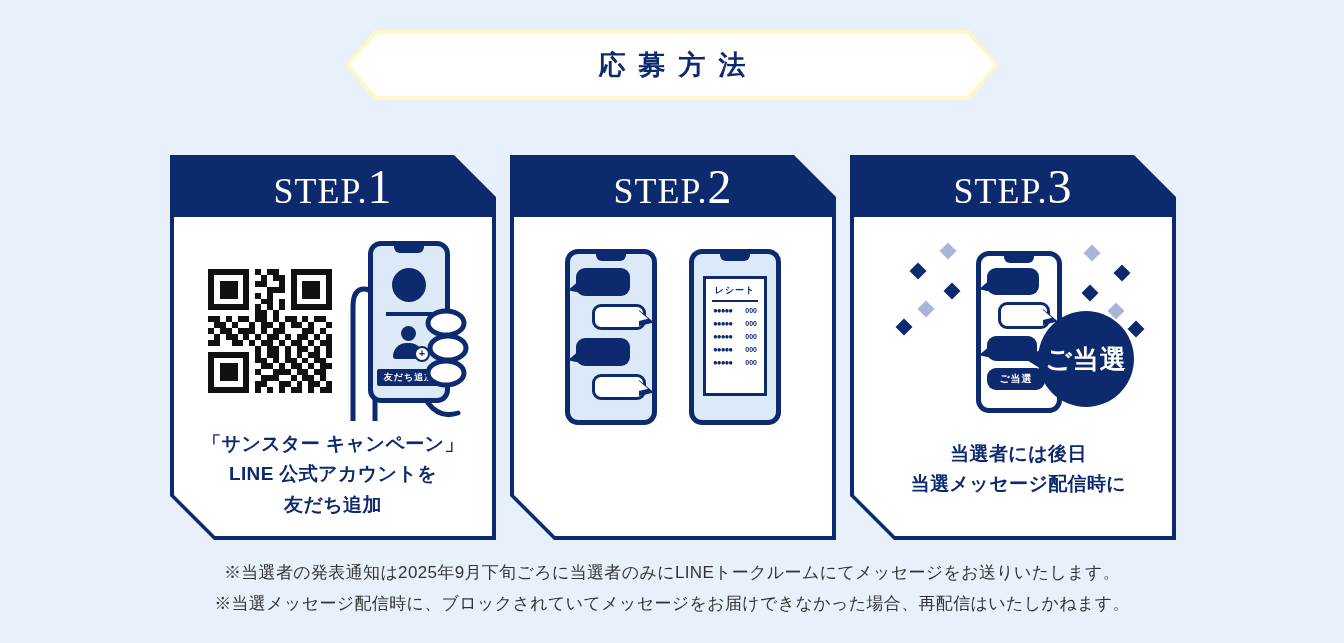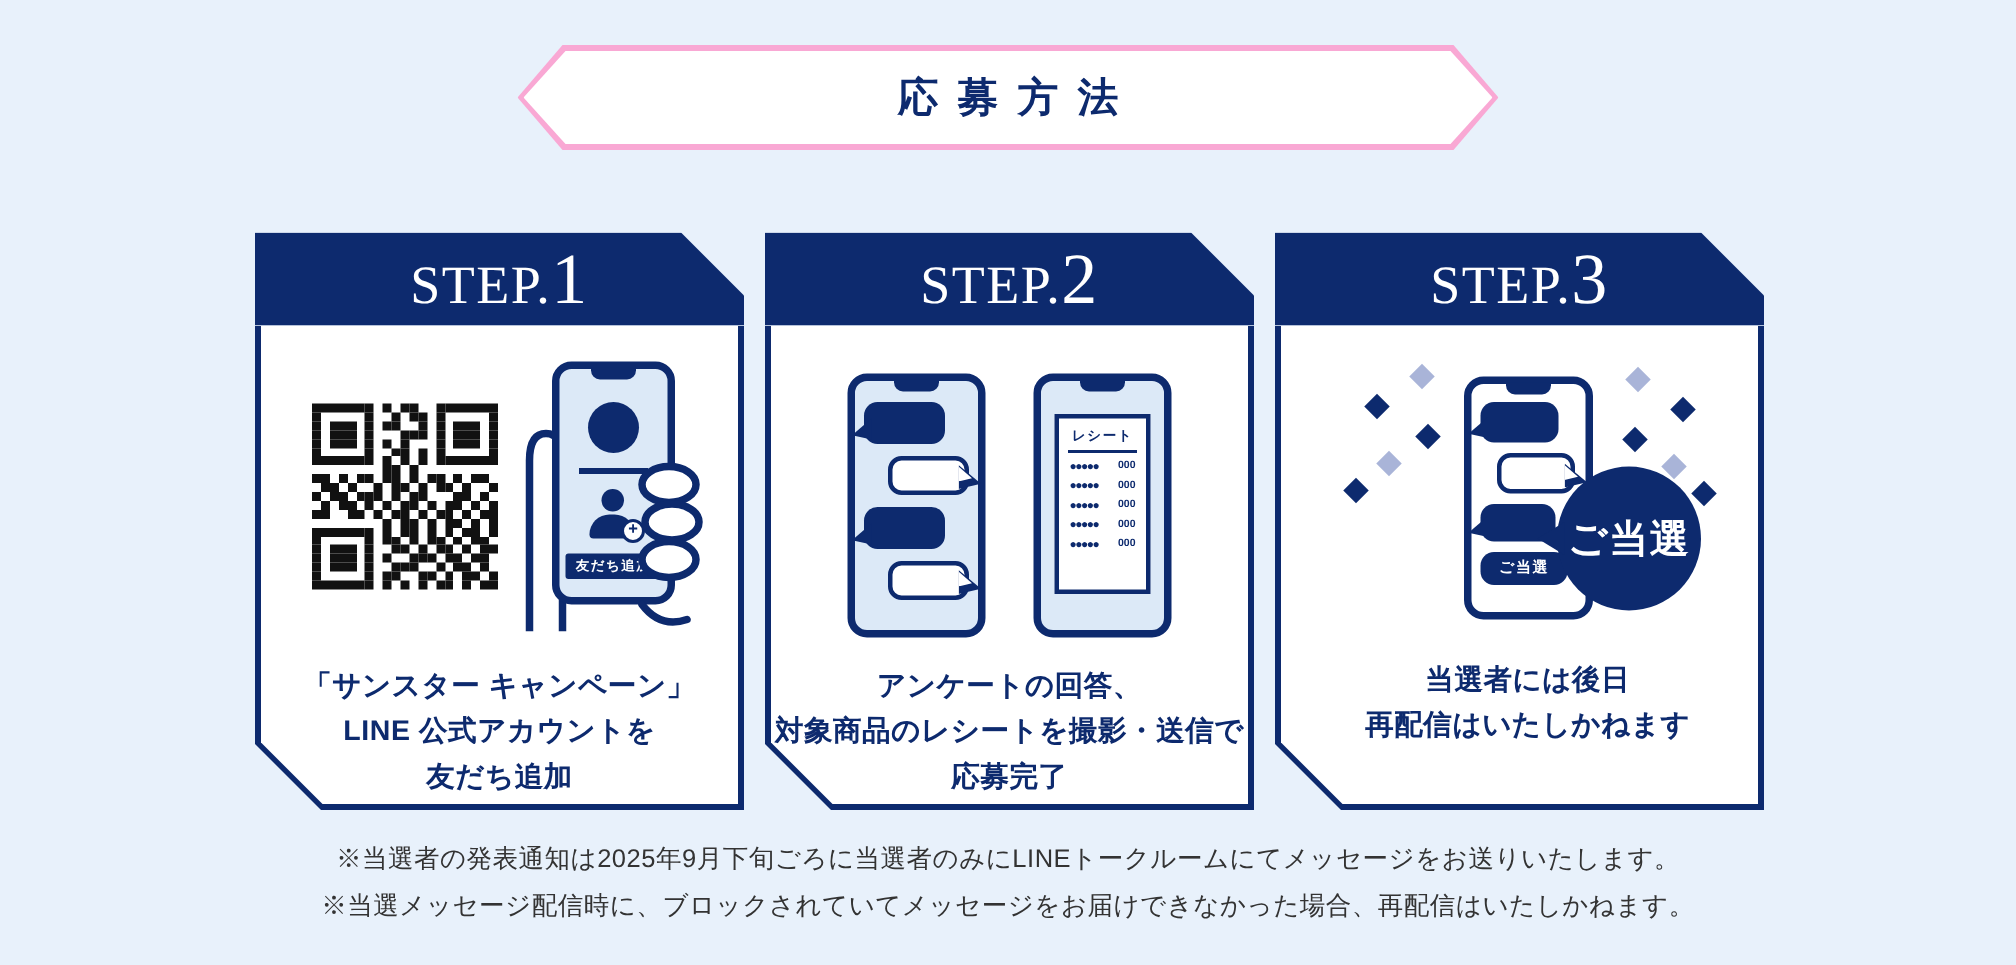--- a/index.html
+++ b/index.html
@@ -8,21 +8,21 @@
     background:#e8f1fb;
     font-family:"Liberation Sans", sans-serif;
     overflow:hidden;
     position:relative;
   }
   .page { position:absolute; inset:0; }
 
   
   .banner {
     position:absolute; left:345px; top:30px; width:654px; height:70px;
-    background:#f9a8d4;
+    background:#fef9c3;
     clip-path:polygon(30px 0, calc(100% - 30px) 0, 100% 50%, calc(100% - 30px) 100%, 30px 100%, 0 50%);
     text-align:right;
   }
   .banner-inner {
     position:absolute; inset:4px; background:#ffffff;
     clip-path:polygon(28px 0, calc(100% - 28px) 0, 100% 50%, calc(100% - 28px) 100%, 28px 100%, 0 50%);
     display:flex; align-items:center; justify-content:center;
   }
   .banner-title {
     color:#0d2a6e; font-size:27px; font-weight:bold;
@@ -45,21 +45,21 @@
     background:#0d2a6e;
     clip-path:polygon(0 0, 100% 0, 100% 100%, 44px 100%, 0 calc(100% - 44px));
   }
   .card-body-inner {
     position:absolute; left:4px; right:4px; top:0; bottom:4px; background:#ffffff;
     clip-path:polygon(0 0, 100% 0, 100% 100%, 41px 100%, 0 calc(100% - 41px));
   }
   .illus { position:relative; height:206px; }
   .caption {
     color:#0d2a6e; font-size:19px; font-weight:bold; text-align:center;
-    line-height:1.6; letter-spacing:0.02em; margin-top:20px;
+    line-height:1.6; letter-spacing:0.02em; margin-top:6px;
   }
 
   
   .qr {
     position:absolute; left:34px; top:52px; width:124px; height:124px;
     background:#ffffff; display:grid;
     grid-template-columns:repeat(21,1fr); grid-template-rows:repeat(21,1fr);
   }
   .qr i { display:block; }
   .qr i.on { background:#111111; }
@@ -703,25 +703,20 @@
                     <span class="receipt-dots">●●●●●</span>
                     <span class="receipt-amt">000</span>
                   </div>
                   <div class="receipt-row">
                     <span class="receipt-dots">●●●●●</span>
                     <span class="receipt-amt">000</span>
                   </div>
                 </div>
             </div>
           </div>
-          <p class="caption">
-            <span>アンケートの回答、</span><br>
-            <span>対象商品のレシートを撮影・送信で</span><br>
-            <span>応募完了</span>
-          </p>
         </div>
       </div>
     </section>
 
     <section class="card">
       <header class="card-header">
         <span class="step-label"><span class="step-prefix">STEP.</span><span class="step-num">3</span></span>
       </header>
       <div class="card-body">
         <div class="card-body-inner">
@@ -750,21 +745,21 @@
                 </div>
               <div class="bubble bubble-navy bubble-label" style="left:6px; top:112px; width:58px; height:22px;">ご当選</div>
             </div>
             <div class="win-badge">
               <span class="win-badge-tail"></span>
               <span class="win-badge-text">ご当選</span>
             </div>
           </div>
           <p class="caption" style="margin-top:16px;padding-left:11px;">
             <span>当選者には後日</span><br>
-            <span>再配信はいたしかねます</span>
+            <span>当選メッセージ配信時に</span>
           </p>
         </div>
       </div>
     </section>
 
   </div>
 
   <div class="notes">
     <p>※当選者の発表通知は2025年9月下旬ごろに当選者のみにLINEトークルームにてメッセージをお送りいたします。</p>
     <p>※当選メッセージ配信時に、ブロックされていてメッセージをお届けできなかった場合、再配信はいたしかねます。</p>

